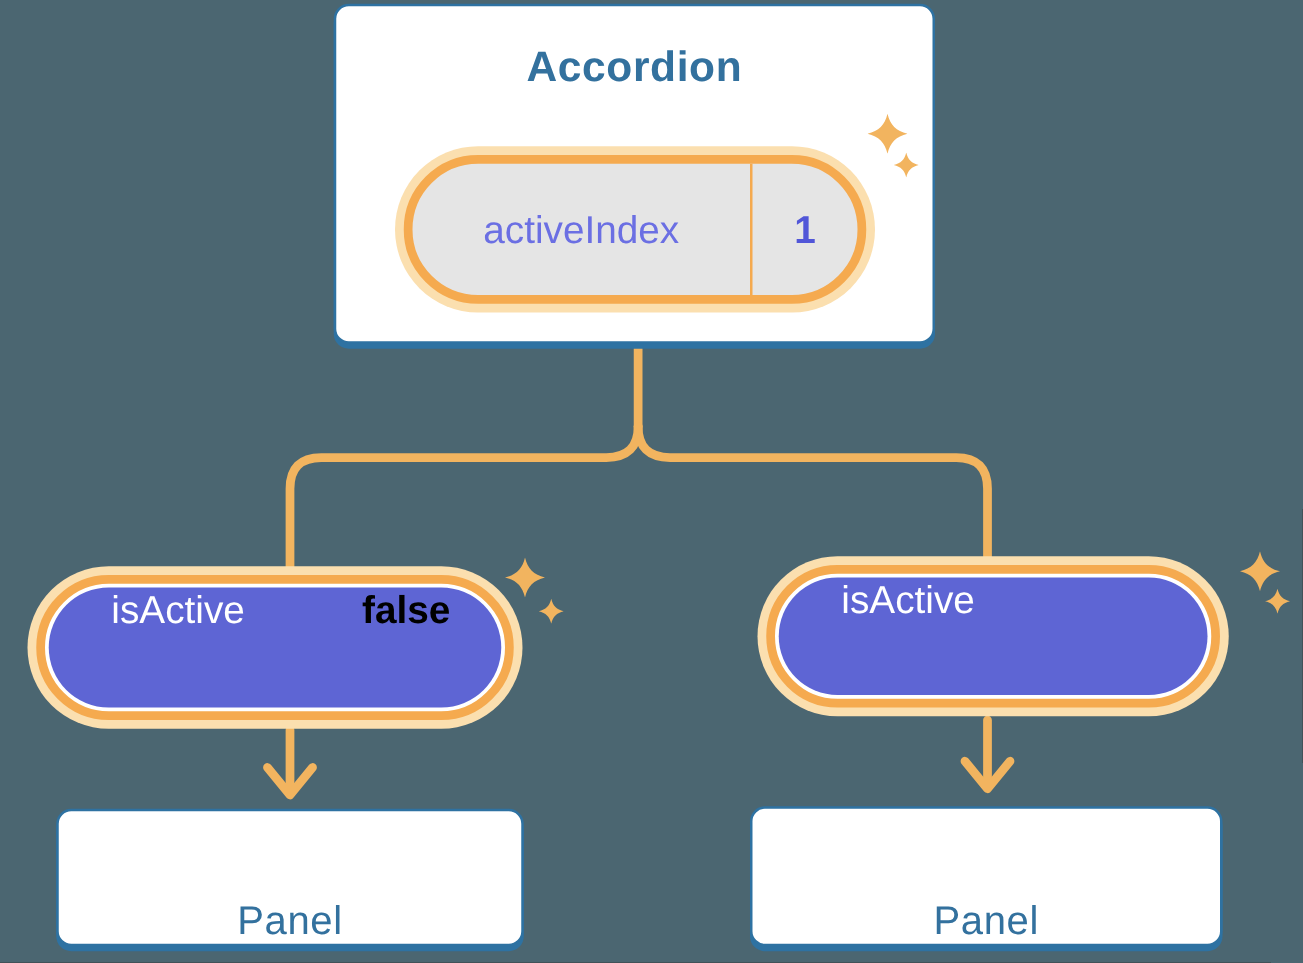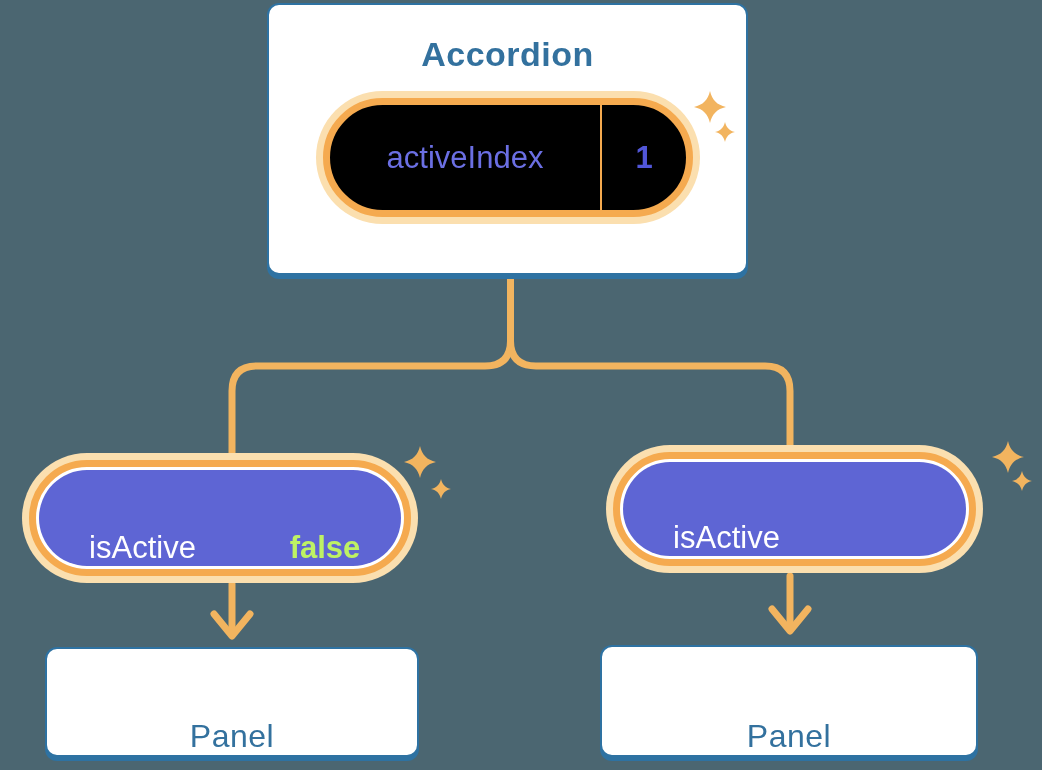--- a/index.html
+++ b/index.html
@@ -45,41 +45,41 @@
   
   .pill {
     position: absolute;
     box-sizing: border-box;
     border: 7px solid var(--orange-border, #F5AA4F);
     border-radius: 999px;
     box-shadow: 0 0 0 7px var(--orange-halo, #FBDFAF);
     display: flex;
     align-items: stretch;
   }
-  .pill-light { left:323px; top:98px; width:370px; height:119px; background:#000000; }
+  .pill-light { left:323px; top:124px; width:370px; height:119px; background:#e5e5e5; }
   .cell {
     display:flex; align-items:center; justify-content:center;
     font-size:31px;
   }
   .pill-light .name { width:270px; color: var(--purple-text, #6B6FE3); }
   .pill-light .vdiv { width:2px; background: var(--orange-border, #F5AA4F); }
   .pill-light .value { flex:1; color: var(--purple-value, #5156D8); font-weight:700; }
 
   .pill-purple { background:#fff; padding:3px; }
   .pill-purple-left  { left:29px;  top:460px; width:382px; height:116px; }
   .pill-purple-right { left:613px; top:452px; width:363px; height:114px; }
   .pill-purple-inner {
-    flex:1; display:flex; align-items:flex-end;
+    flex:1; display:flex; align-items:flex-start;
     background: var(--purple-fill, #5E65D4);
     border-radius: 999px;
     overflow: hidden;
   }
   .pill-purple .name { width:207px; color:#fff; }
   .pill-purple .vdiv { width:3px; background:#fff; }
-  .pill-purple .value { flex:1; color:#bef264; font-weight:700; }
+  .pill-purple .value { flex:1; color:#000000; font-weight:700; }
 
   .sparkle { position:absolute; }
 </style>
 </head>
 <body>
 
 <div class="canvas" style="--background: #4B6671; --card-bg: #FFFFFF; --blue-border: #2E72A2; --blue-text: #33719E; --orange-border: #F5AA4F; --orange-halo: #FBDFAF; --orange-line: #F2B45F; --purple-fill: #5E65D4; --purple-text: #6B6FE3; --purple-value: #5156D8;">
 
   <svg class="connector" viewBox="0 0 1042 770" fill="none" stroke="#F2B45F" stroke-width="7" stroke-linecap="round" stroke-linejoin="round">
     <path d="M510.5,277 L510.5,341"></path>

